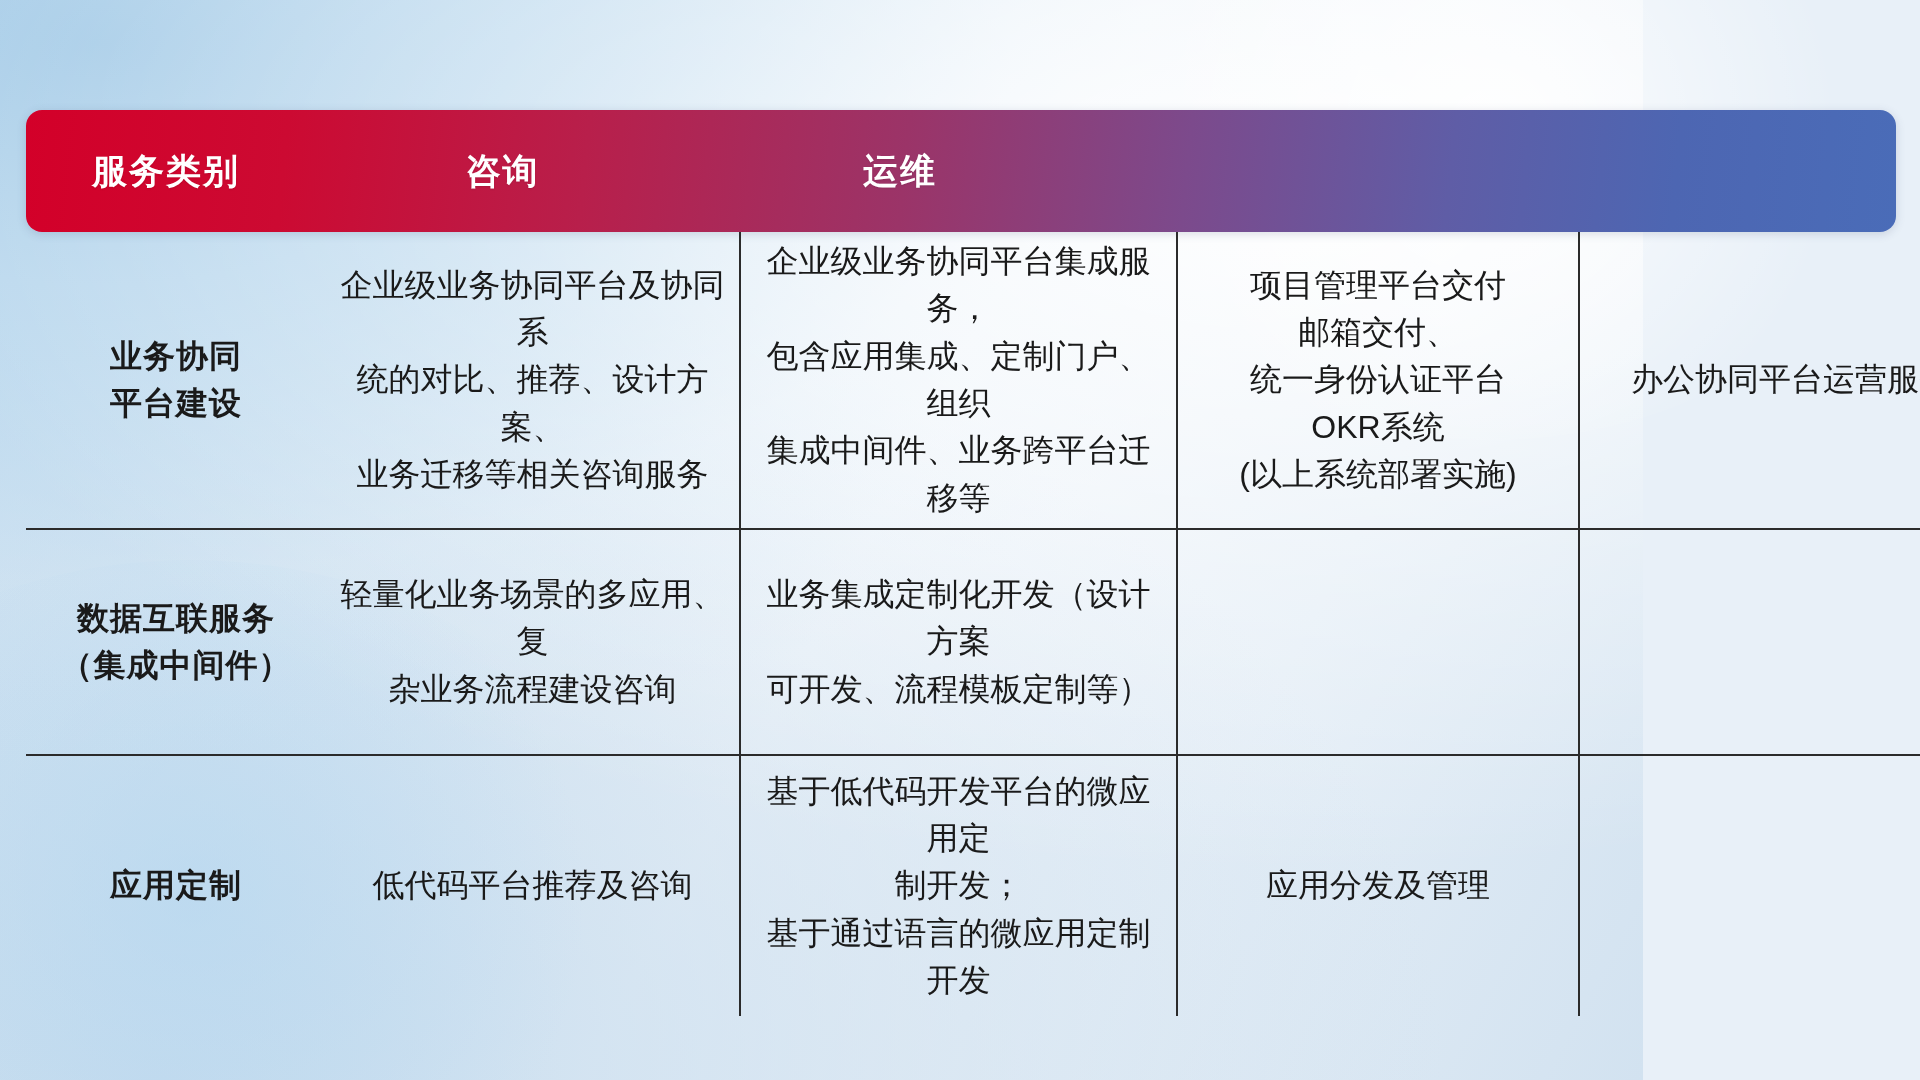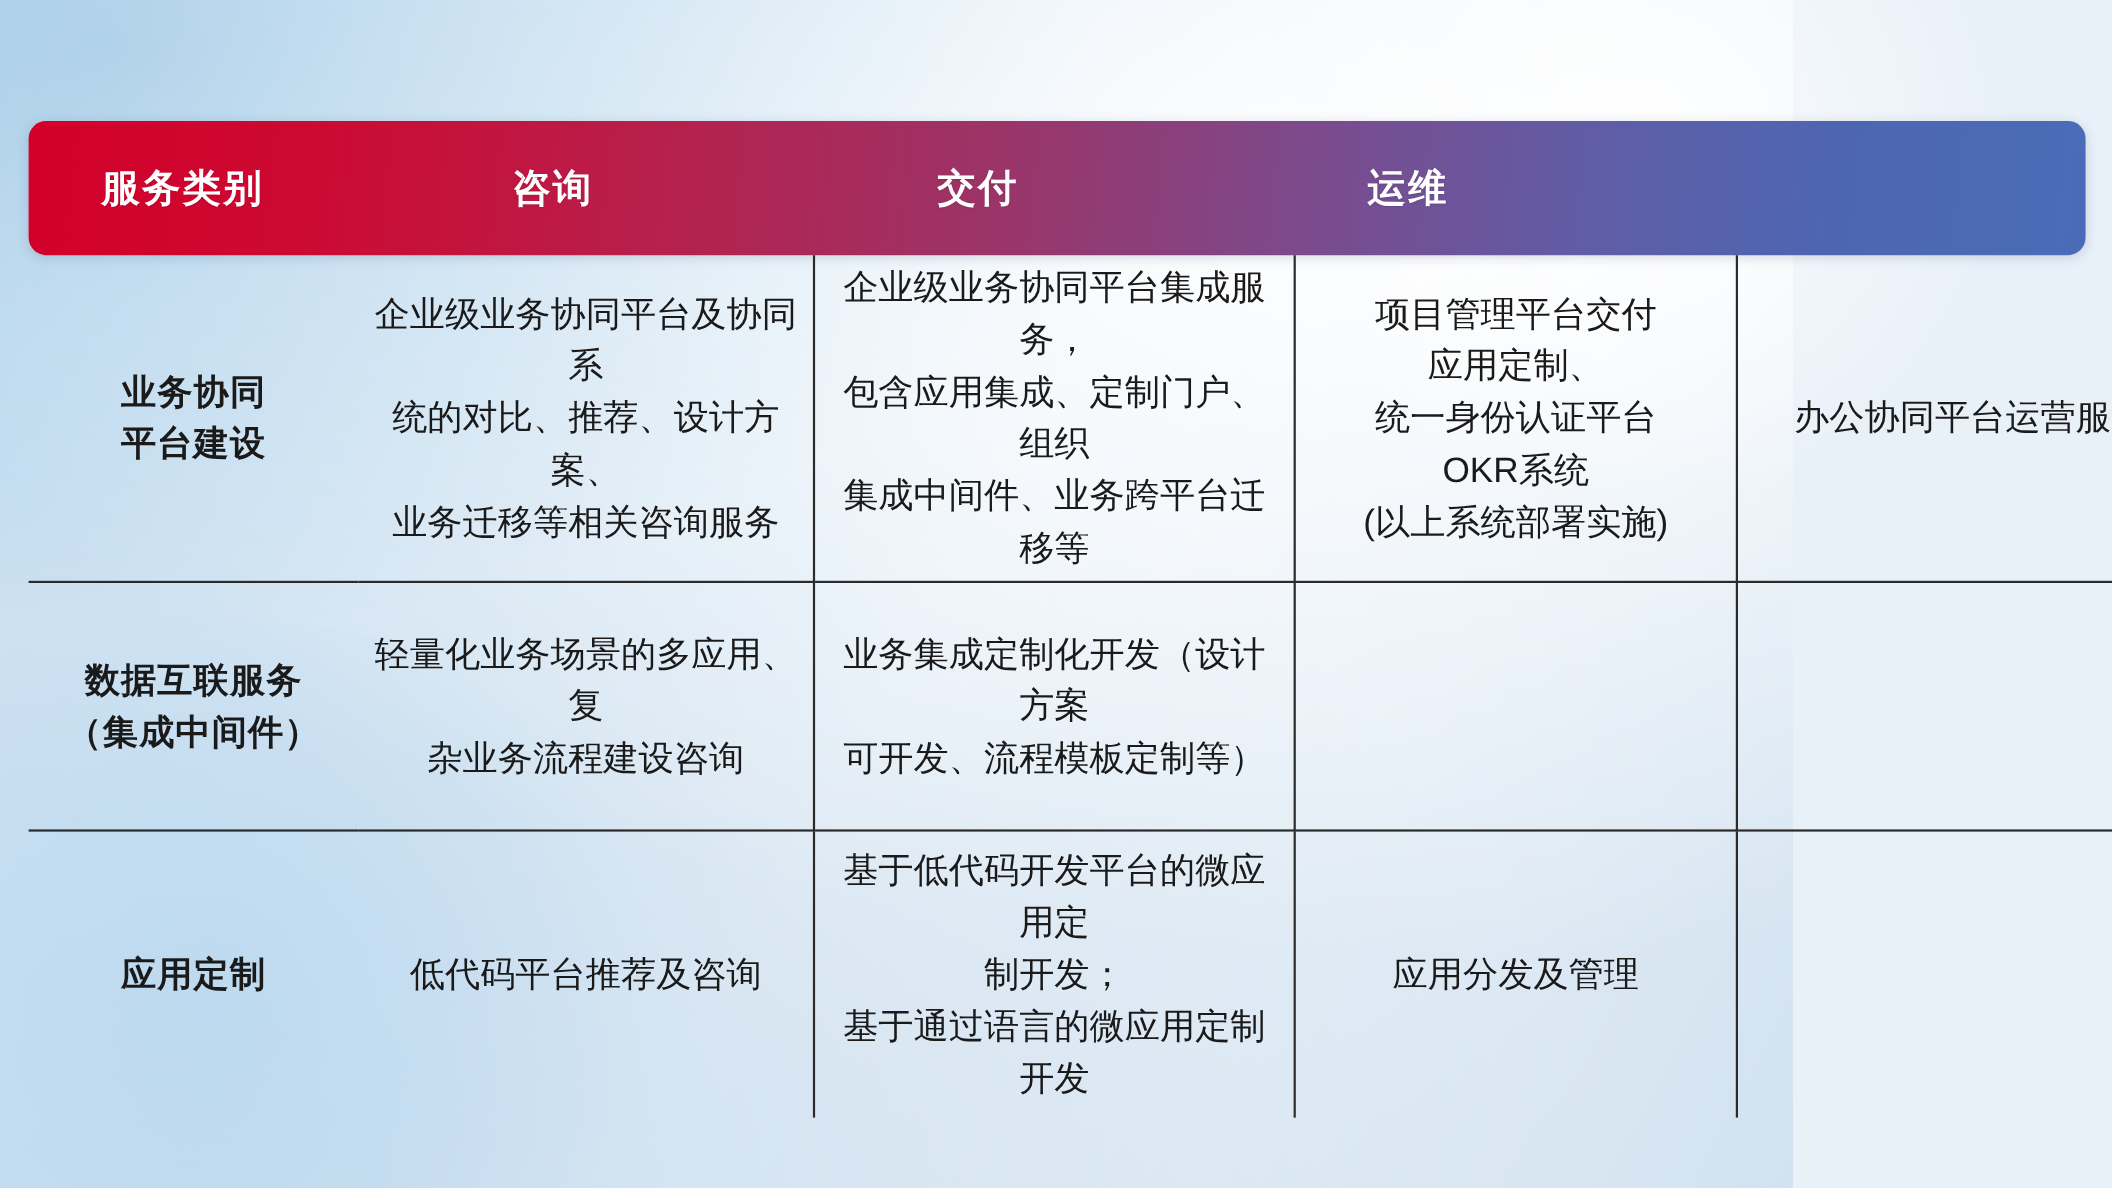--- a/index.html
+++ b/index.html
@@ -9,20 +9,21 @@
     overflow:hidden;
     background:#e8f0f8;
   }
   .page{
     position:relative;width:1630px;height:1080px;
     background:
       radial-gradient(120% 90% at 78% 18%, rgba(255,255,255,0.95) 0%, rgba(255,255,255,0.35) 42%, rgba(255,255,255,0) 70%),
       radial-gradient(90% 80% at 6% 4%, #a8cde8 0%, #bcd9ee 28%, rgba(210,230,245,0.25) 62%, rgba(255,255,255,0) 85%),
       radial-gradient(100% 100% at 10% 100%, #c6dcee 0%, rgba(205,223,238,0.5) 45%, rgba(255,255,255,0) 78%),
       linear-gradient(118deg,#bcd9ef 0%,#d5e6f3 26%,#eef4fa 52%,#e3edf6 74%,#d2e2f0 100%);
+    padding-left: 13px;
   }
   .glow{
     position:absolute;border-radius:50%;pointer-events:none;
   }
   .glow-a{left:1080px;top:-180px;width:820px;height:620px;
     background:radial-gradient(circle at 50% 50%, rgba(255,255,255,0.85) 0%, rgba(255,255,255,0) 68%);}
   .glow-b{left:-260px;top:560px;width:900px;height:680px;
     background:radial-gradient(circle at 50% 50%, rgba(178,214,240,0.55) 0%, rgba(178,214,240,0) 70%);}
   .head-row-bg{
     position:absolute;left:26px;top:110px;width:1870px;height:122px;
@@ -96,23 +97,20 @@
   <div class="glow glow-b"></div>
 
   <div class="head-row-bg"></div>
   <div class="head-row-fg">
     <div class="hcell hc0">
       <span>服务类别</span>
     </div>
     <div class="hcell hc1">
       <span>咨询</span>
     </div>
-    <div class="hcell hc3">
-      <span>交付</span>
-    </div>
     <div class="hcell hc4">
       <span>运维</span>
     </div>
   </div>
 
   <div class="body-wrap">
     <table class="body">
       <tbody>
         <tr class="r1">
           <td class="col-label">
@@ -131,21 +129,21 @@
           <td class="col-c2">
             <div class="cell-lines">
                 <span>企业级业务协同平台集成服务，</span>
                 <span>包含应用集成、定制门户、组织</span>
                 <span>集成中间件、业务跨平台迁移等</span>
               </div>
           </td>
           <td class="col-c3">
             <div class="cell-lines">
                 <span>项目管理平台交付</span>
-                <span>应用定制、</span>
+                <span>邮箱交付、</span>
                 <span>统一身份认证平台</span>
                 <span>OKR系统</span>
                 <span>(以上系统部署实施)</span>
               </div>
           </td>
           <td class="col-c4">
             <div class="cell-lines">
                 <span>办公协同平台运营服务</span>
               </div>
           </td>

